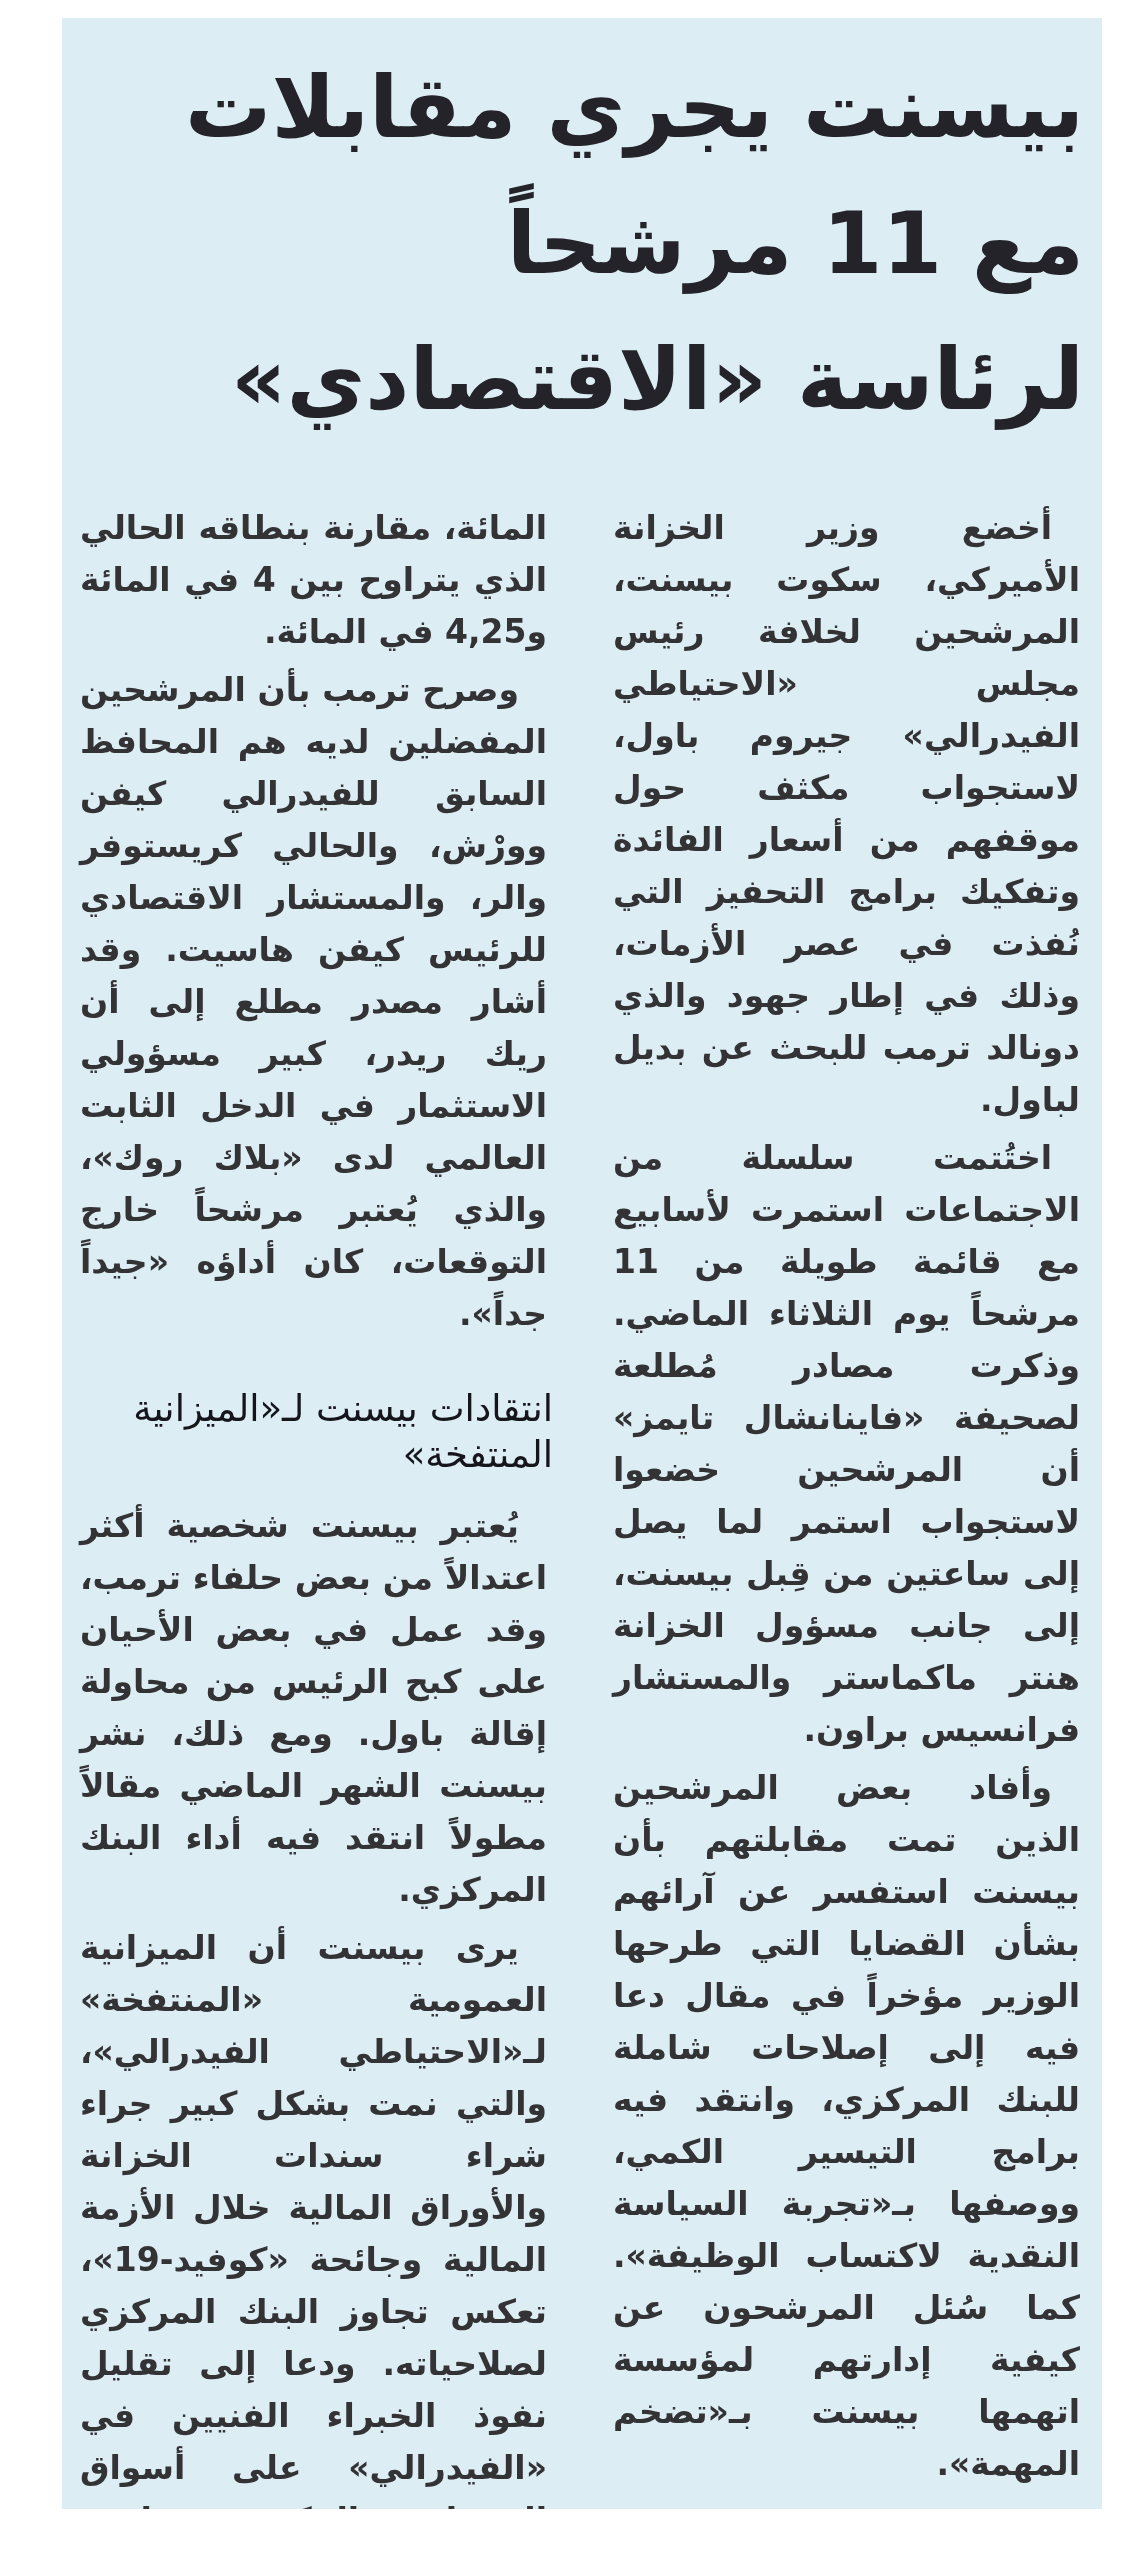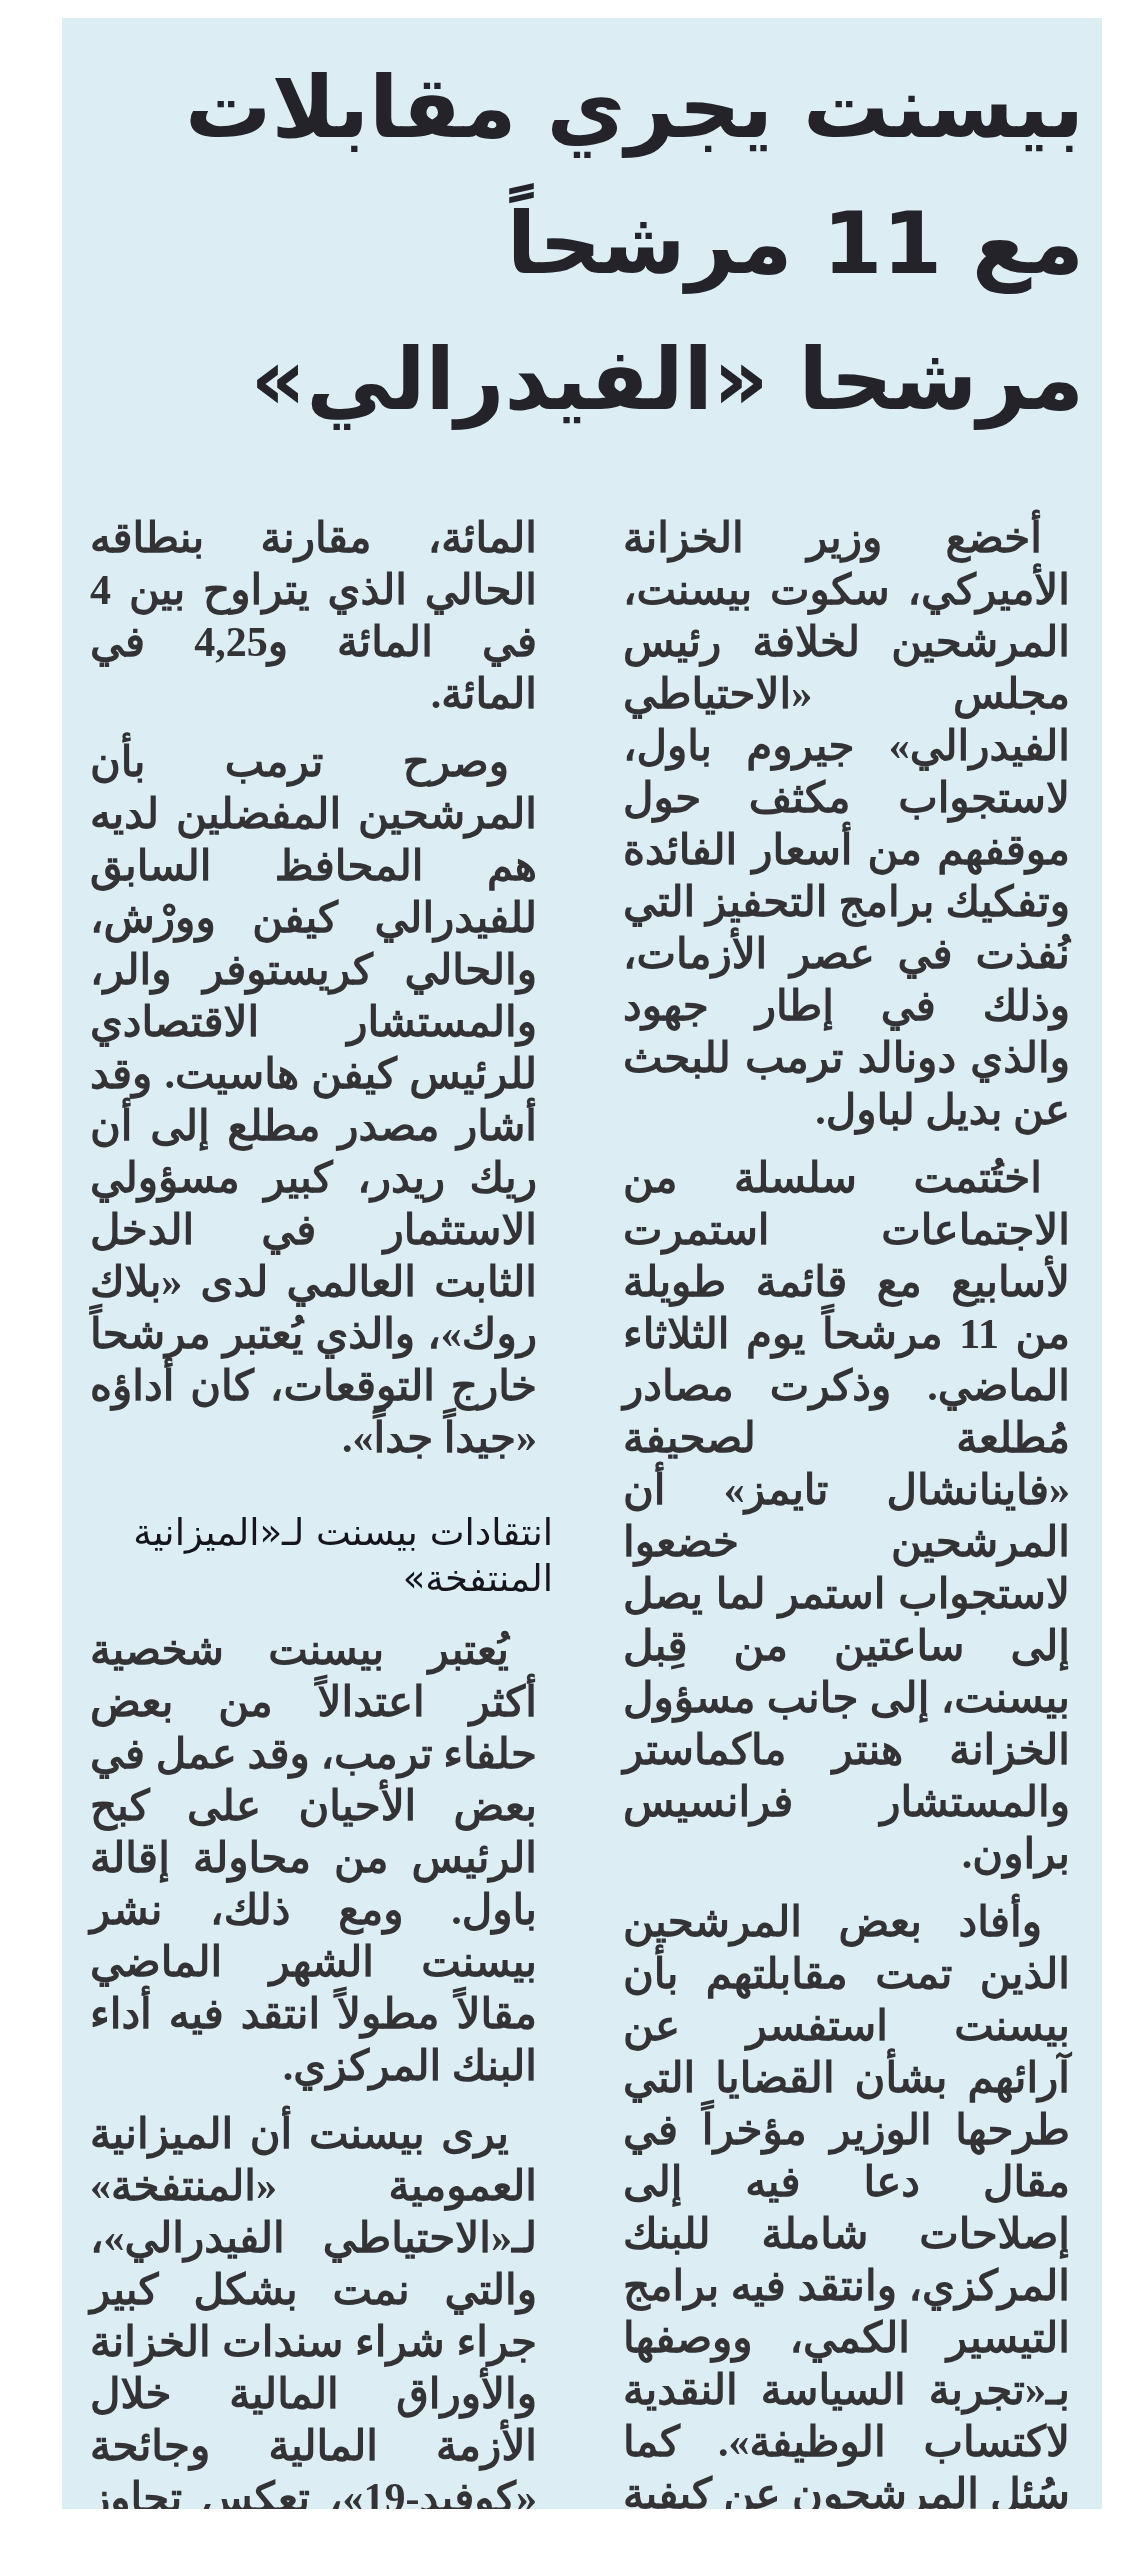--- a/index.html
+++ b/index.html
@@ -44,47 +44,46 @@
   .col{flex:1 1 0;min-width:0;}
   .dateline{
     margin:4px 0 50px 0;
     font-size:30px;
     line-height:40px;
     font-weight:bold;
     color:#1e2126;
     text-align:right;
   }
   p.body{
-    margin:16px;
-    font-size:42px;
+    margin:6px;
+    font-size:33px;
     line-height:52px;
     font-weight:bold;
     color:var(--body-text);
     text-align:justify;
     text-indent:28px;
-    font-family:Liberation Serif, serif;
   }
   h2.subhead{
     margin:46px 0 22px 0;
     font-size:37px;
     line-height:46px;
     font-weight:normal;
     color:#15151b;
     text-align:right;
     letter-spacing:-1px;
   }
 </style>
 </head>
 <body>
 
 <div class="panel">
 
   <h1 class="headline">
     <span class="hl">بيسنت يجري مقابلات مع 11 مرشحاً</span>
-    <span class="hl">مرشحا «الفيدرالي»</span>
+    <span class="hl">لرئاسة «الاقتصادي»</span>
   </h1>
 
   <div class="columns">
 
     <div class="col">
       <p class="body">أخضع وزير الخزانة الأميركي، سكوت بيسنت، المرشحين لخلافة رئيس مجلس «الاحتياطي الفيدرالي» جيروم باول، لاستجواب مكثف حول موقفهم من أسعار الفائدة وتفكيك برامج التحفيز التي نُفذت في عصر الأزمات، وذلك في إطار جهود والذي دونالد ترمب للبحث عن بديل لباول.</p>
       <p class="body">اختُتمت سلسلة من الاجتماعات استمرت لأسابيع مع قائمة طويلة من 11 مرشحاً يوم الثلاثاء الماضي. وذكرت مصادر مُطلعة لصحيفة «فاينانشال تايمز» أن المرشحين خضعوا لاستجواب استمر لما يصل إلى ساعتين من قِبل بيسنت، إلى جانب مسؤول الخزانة هنتر ماكماستر والمستشار فرانسيس براون.</p>
       <p class="body">وأفاد بعض المرشحين الذين تمت مقابلتهم بأن بيسنت استفسر عن آرائهم بشأن القضايا التي طرحها الوزير مؤخراً في مقال دعا فيه إلى إصلاحات شاملة للبنك المركزي، وانتقد فيه برامج التيسير الكمي، ووصفها بـ«تجربة السياسة النقدية لاكتساب الوظيفة». كما سُئل المرشحون عن كيفية إدارتهم لمؤسسة اتهمها بيسنت بـ«تضخم المهمة».</p>
       <h2 class="subhead">ترمب يريد خفض الفائدة إلى 1 في المائة</h2>
 

